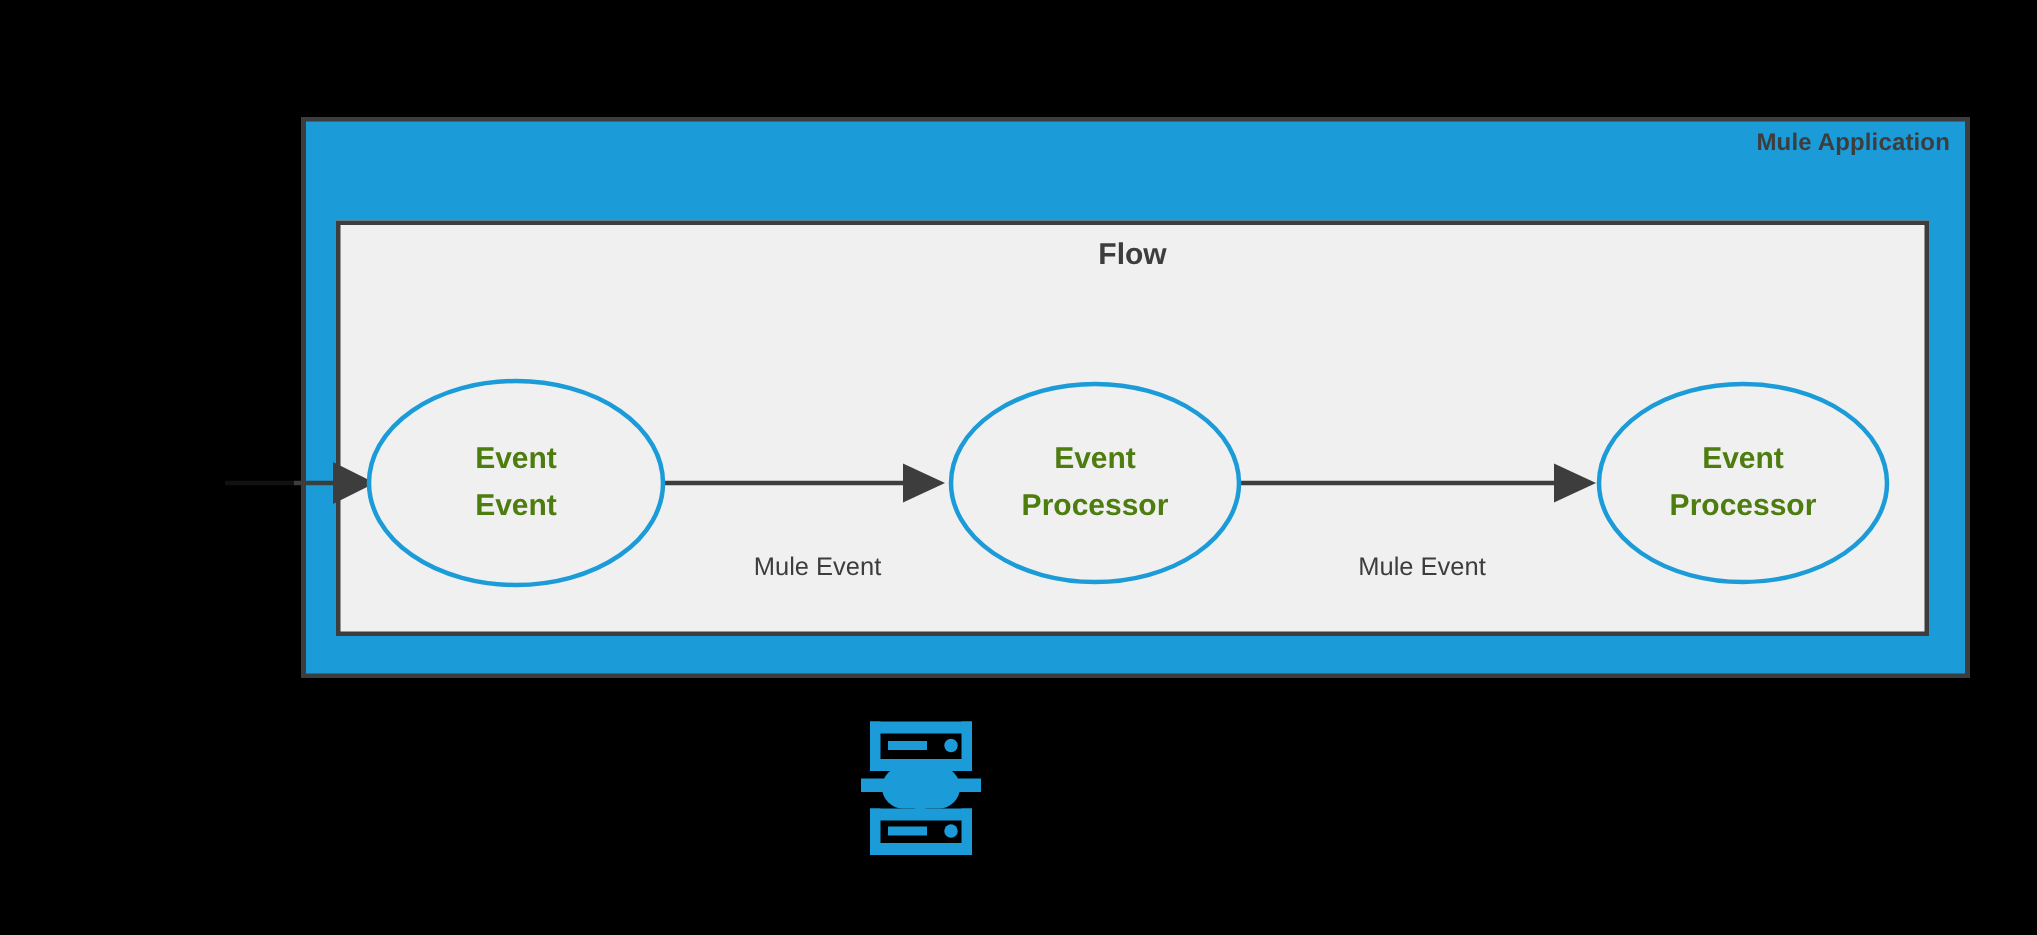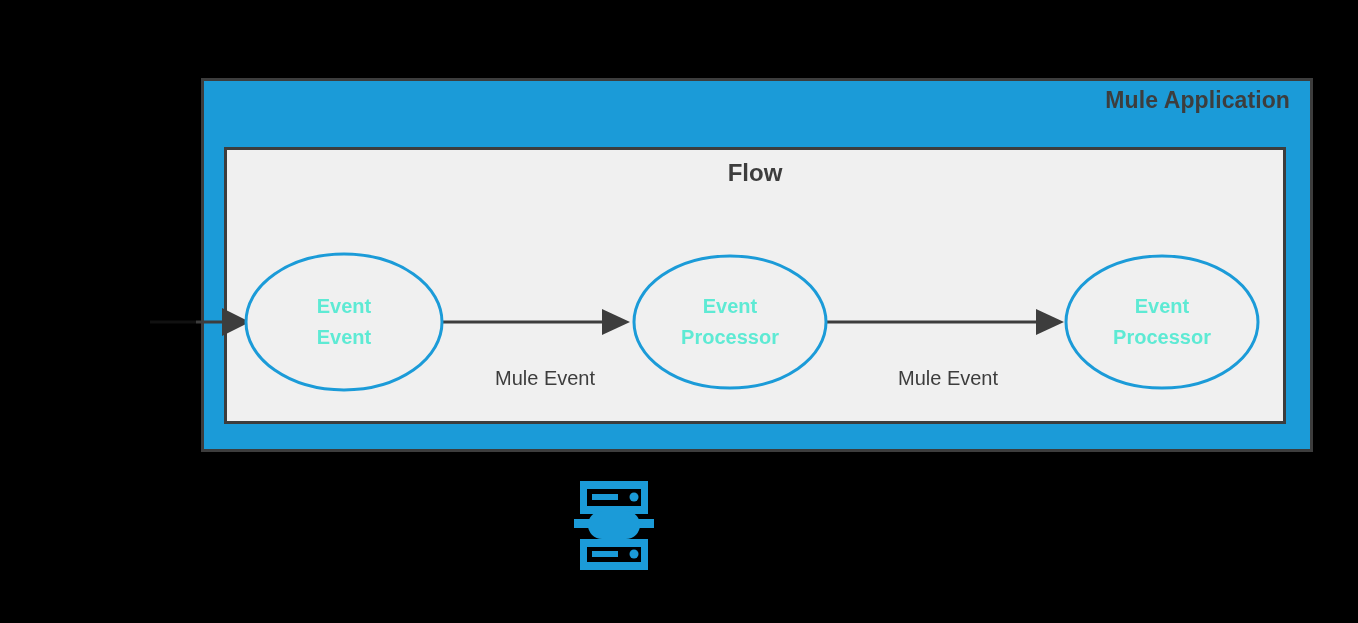--- a/index.html
+++ b/index.html
@@ -31,23 +31,23 @@
     top: 78px;
     width: 1112px;
     height: 374px;
     background: #1B9BD8;
     border: 3px solid #3D3D3D;
     box-sizing: border-box;
   }
 
   .mule-app-title {
     position: absolute;
-    right: 20px;
+    right: 10px;
     top: 6px;
-    font-size: 23px;
+    font-size: 16px;
     font-weight: bold;
     color: #3D3D3D;
     letter-spacing: 0.1px;
     white-space: nowrap;
   }
 
   
   .flow-box {
     position: absolute;
     left: 224px;
@@ -58,21 +58,21 @@
     border: 3px solid #3D3D3D;
     box-sizing: border-box;
   }
 
   .flow-title {
     position: absolute;
     left: 0;
     right: 0;
     top: 9px;
     text-align: center;
-    font-size: 24px;
+    font-size: 20px;
     font-weight: bold;
     color: #3D3D3D;
   }
 
   
   #vector {
     position: absolute;
     left: 0;
     top: 0;
     width: 1358px;
@@ -85,30 +85,30 @@
     fill: #F0F0F0;
     stroke: #1B9BD8;
     stroke-width: 3;
   }
 
   .node-label {
     position: absolute;
     text-align: center;
     font-size: 20px;
     font-weight: bold;
-    color: #5eead4;
+    color: #4d7c0f;
     line-height: 1.55;
     white-space: nowrap;
     transform: translate(-50%, -50%);
   }
 
   .edge-label {
     position: absolute;
     text-align: right;
-    font-size: 20px;
+    font-size: 17px;
     font-weight: normal;
     color: #3D3D3D;
     white-space: nowrap;
     transform: translate(-50%, -50%);
   }
 
   .conn-line {
     stroke: #3D3D3D;
     stroke-width: 3;
     fill: none;

